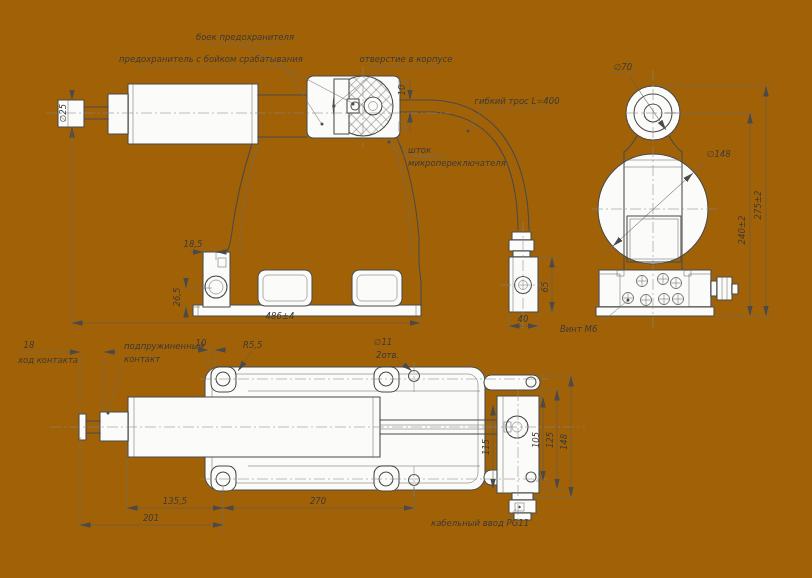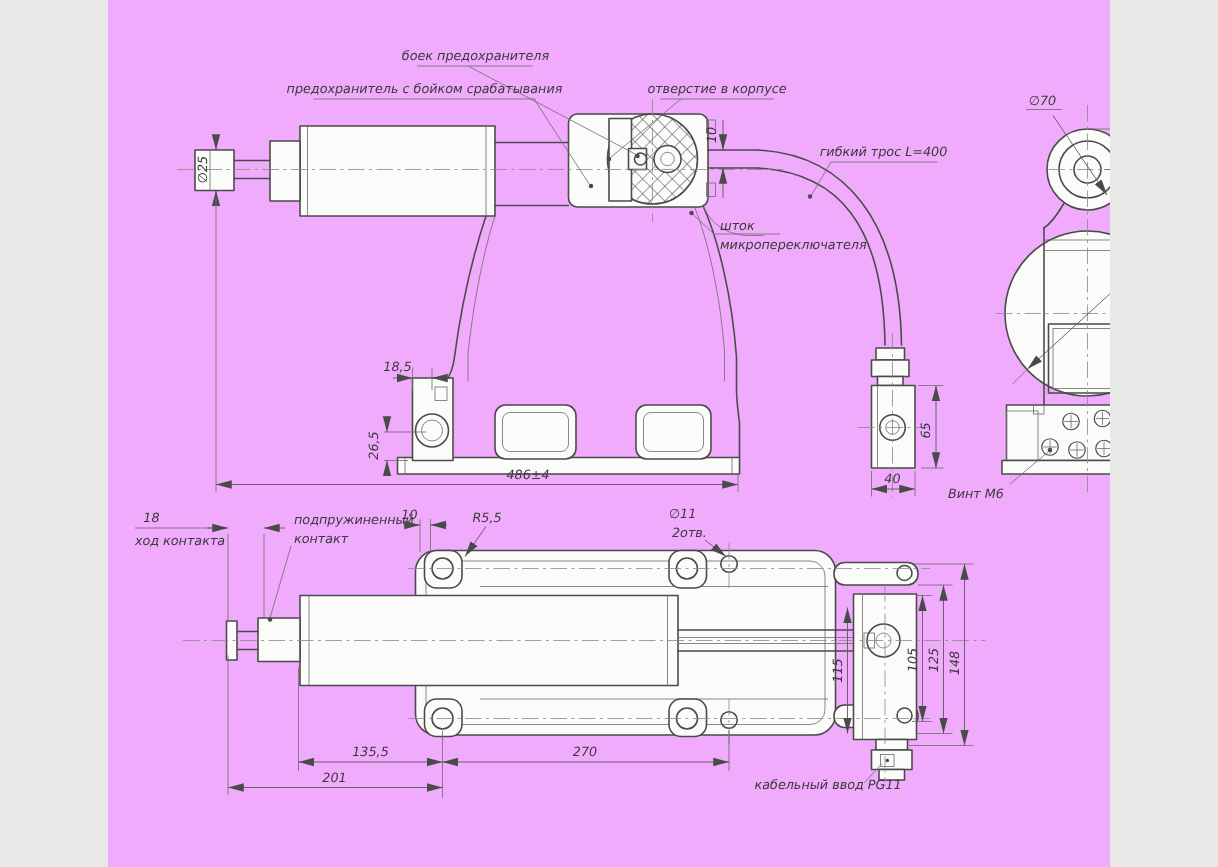--- a/index.html
+++ b/index.html
@@ -1,16 +1,16 @@
 <!DOCTYPE html>
 <html><head>
 <meta charset="utf-8">
 <style>
   html,body{margin:0;padding:0;background:#e8e8e6;}
-  #stage{width:668px;height:578px;background:#f0abfc;position:relative;margin:0 auto;overflow:hidden;text-align:center;}
+  #stage{width:812px;height:578px;background:#a16207;position:relative;margin:0 auto;overflow:hidden;text-align:center;}
   svg{display:block}
   .m{stroke:#4a4a4a;stroke-width:1.05;fill:none;stroke-linecap:round;stroke-linejoin:round}
   .mf{stroke:#4a4a4a;stroke-width:1.05;fill:#fbfbf9;stroke-linejoin:round}
   .t{stroke:#6e6e6e;stroke-width:.55;fill:none}
   .d{stroke:#5a5a5a;stroke-width:.6;fill:none}
   .ax{stroke:#8a8a8a;stroke-width:.55;fill:none;stroke-dasharray:11 3 2 3}
   .lbl,.dim{font:italic 8.5px "DejaVu Sans",sans-serif;fill:#3a3a3a}
   .dot{fill:#4a4a4a;stroke:none}
   .scr{stroke:#4a4a4a;stroke-width:.8;fill:#fbfbf9}
 </style>

